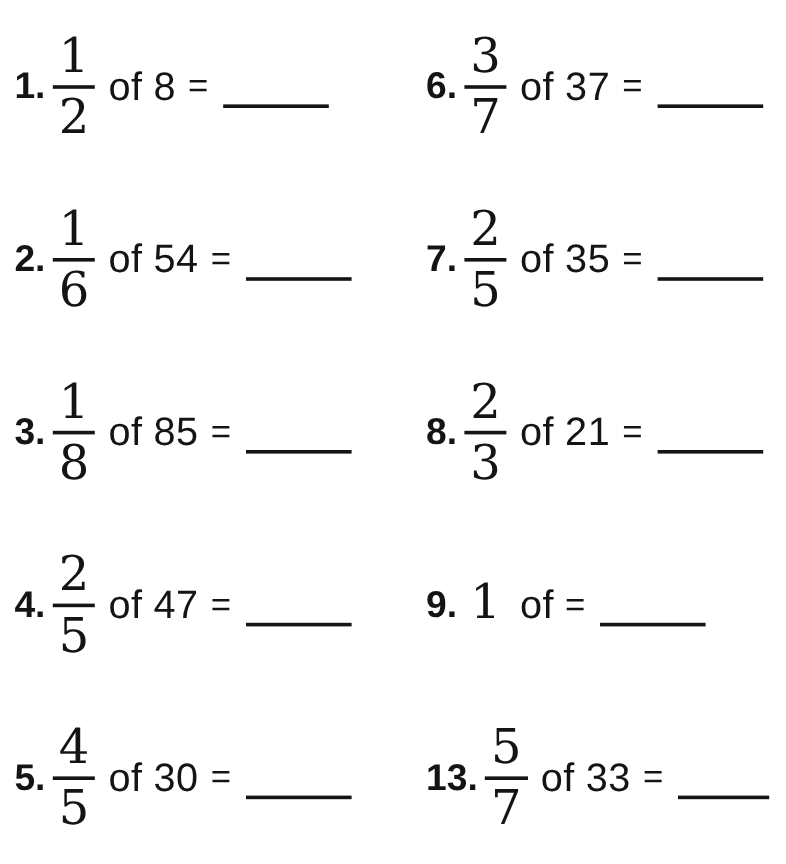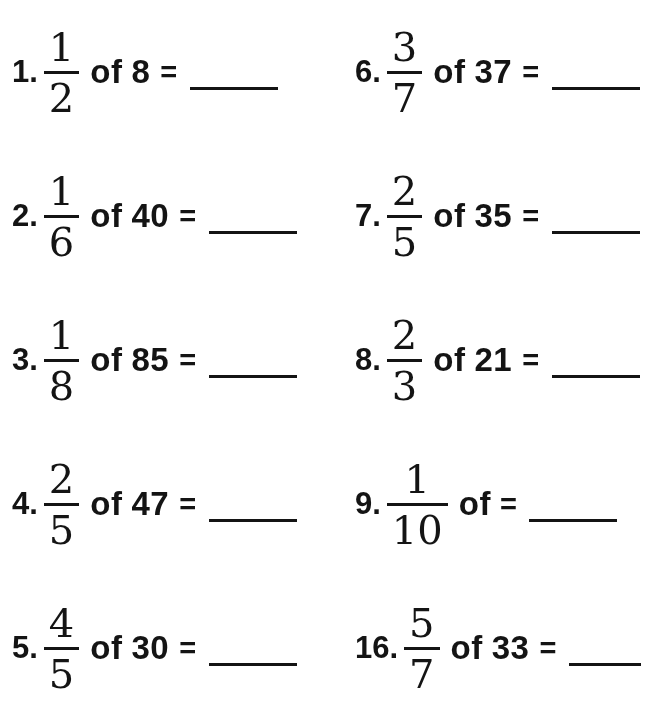--- a/index.html
+++ b/index.html
@@ -46,21 +46,21 @@
     display: block;
     padding: 0 5px 4px;
   }
   .fraction .denom {
     display: block;
     border-top: 3px solid #141414;
     padding: 4px 5px 0;
   }
   .expr {
     font-size: 33px;
-    font-weight: 700;
+    font-weight: 400;
     letter-spacing: 0.5px;
     white-space: nowrap;
     flex: 0 0 auto;
   }
   .of  { margin-right: 9px; }
   .qty { margin-right: 10px; }
   .eq  { font-size: 29px; }
   .blank {
     flex: 1 1 auto;
     max-width: 88px;
@@ -88,21 +88,21 @@
     <span class="blank"></span>
   </div>
 
   <div class="problem">
     <span class="plabel">2.</span>
     <span class="fraction">
       <span class="numer">1</span>
       <span class="denom">6</span>
     </span>
     <span class="expr of">of</span>
-    <span class="expr qty">40</span>
+    <span class="expr qty">54</span>
     <span class="expr eq">=</span>
     <span class="blank"></span>
   </div>
 
   <div class="problem">
     <span class="plabel">3.</span>
     <span class="fraction">
       <span class="numer">1</span>
       <span class="denom">8</span>
     </span>
@@ -169,29 +169,28 @@
     <span class="expr of">of</span>
     <span class="expr qty">21</span>
     <span class="expr eq">=</span>
     <span class="blank"></span>
   </div>
 
   <div class="problem right">
     <span class="plabel">9.</span>
     <span class="fraction">
       <span class="numer">1</span>
-      <span class="denom">10</span>
     </span>
     <span class="expr of">of</span>
     <span class="expr eq">=</span>
     <span class="blank"></span>
   </div>
 
   <div class="problem right">
-    <span class="plabel">16.</span>
+    <span class="plabel">13.</span>
     <span class="fraction">
       <span class="numer">5</span>
       <span class="denom">7</span>
     </span>
     <span class="expr of">of</span>
     <span class="expr qty">33</span>
     <span class="expr eq">=</span>
     <span class="blank"></span>
   </div>
 

